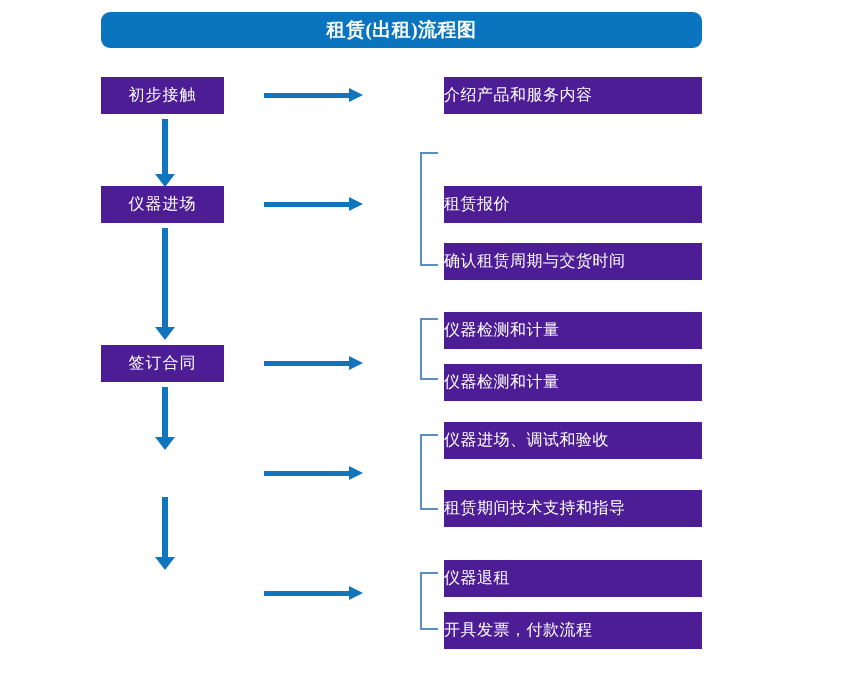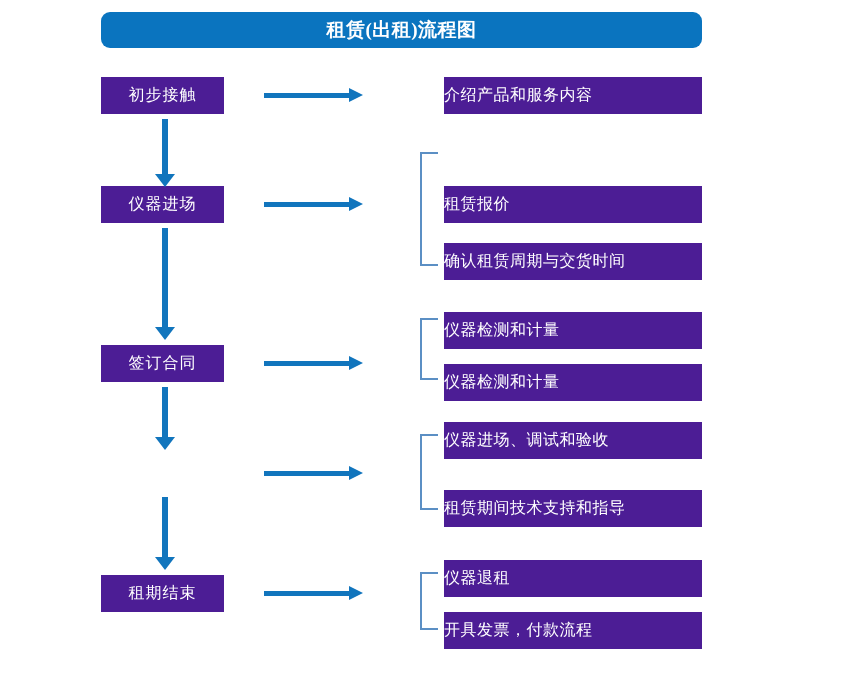--- a/index.html
+++ b/index.html
@@ -132,21 +132,20 @@
 </head>
 <body>
 
 <div id="flowchart">
 
   <div class="title-bar">租赁(出租)流程图</div>
 
   <div class="box stage" style="top:77px;">初步接触</div>
   <div class="box stage" style="top:186px;">仪器进场</div>
   <div class="box stage" style="top:345px;">签订合同</div>
-  <div class="box stage" style="top:575px;">租期结束</div>
 
   <div class="v-arrow" style="top:119px; height:68px;">
     <div class="shaft" style="height:55px;"></div>
     <div class="head"></div>
   </div>
   <div class="v-arrow" style="top:228px; height:112px;">
     <div class="shaft" style="height:99px;"></div>
     <div class="head"></div>
   </div>
   <div class="v-arrow" style="top:387px; height:63px;">

